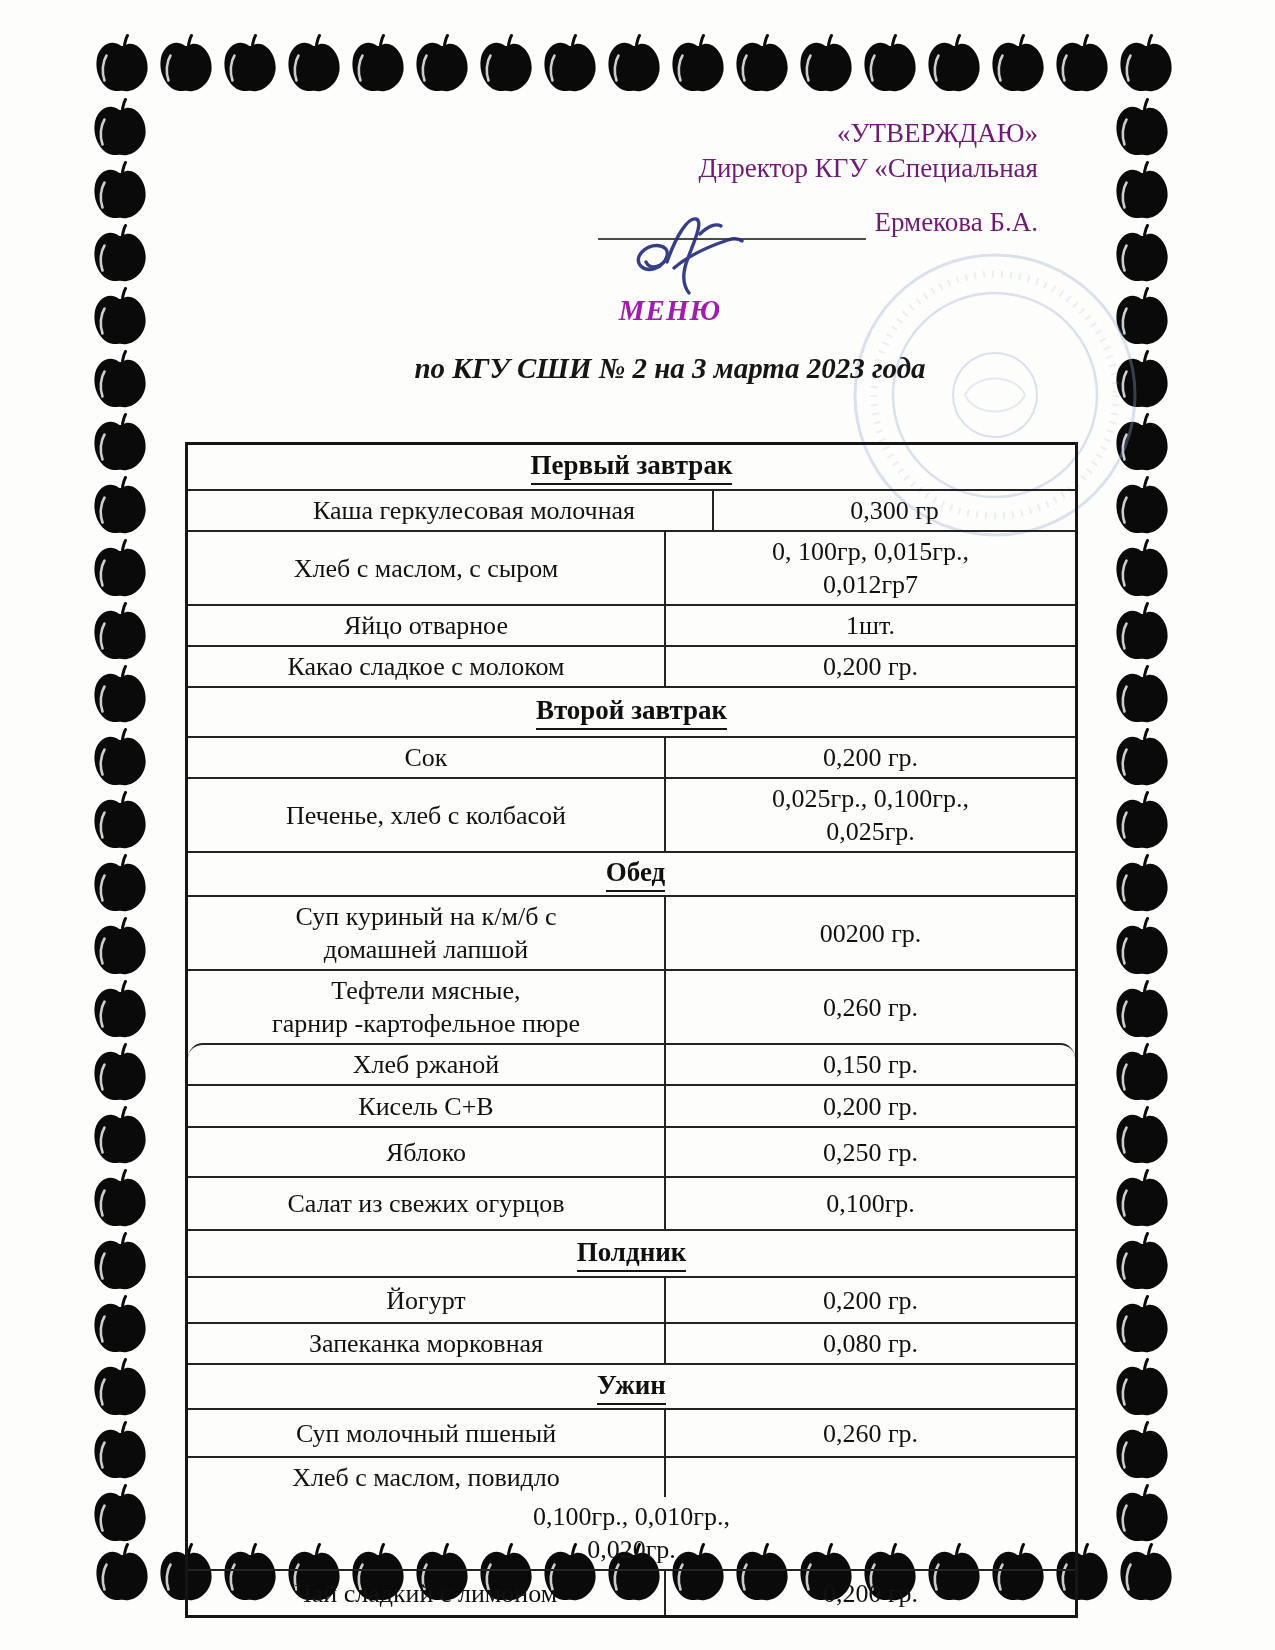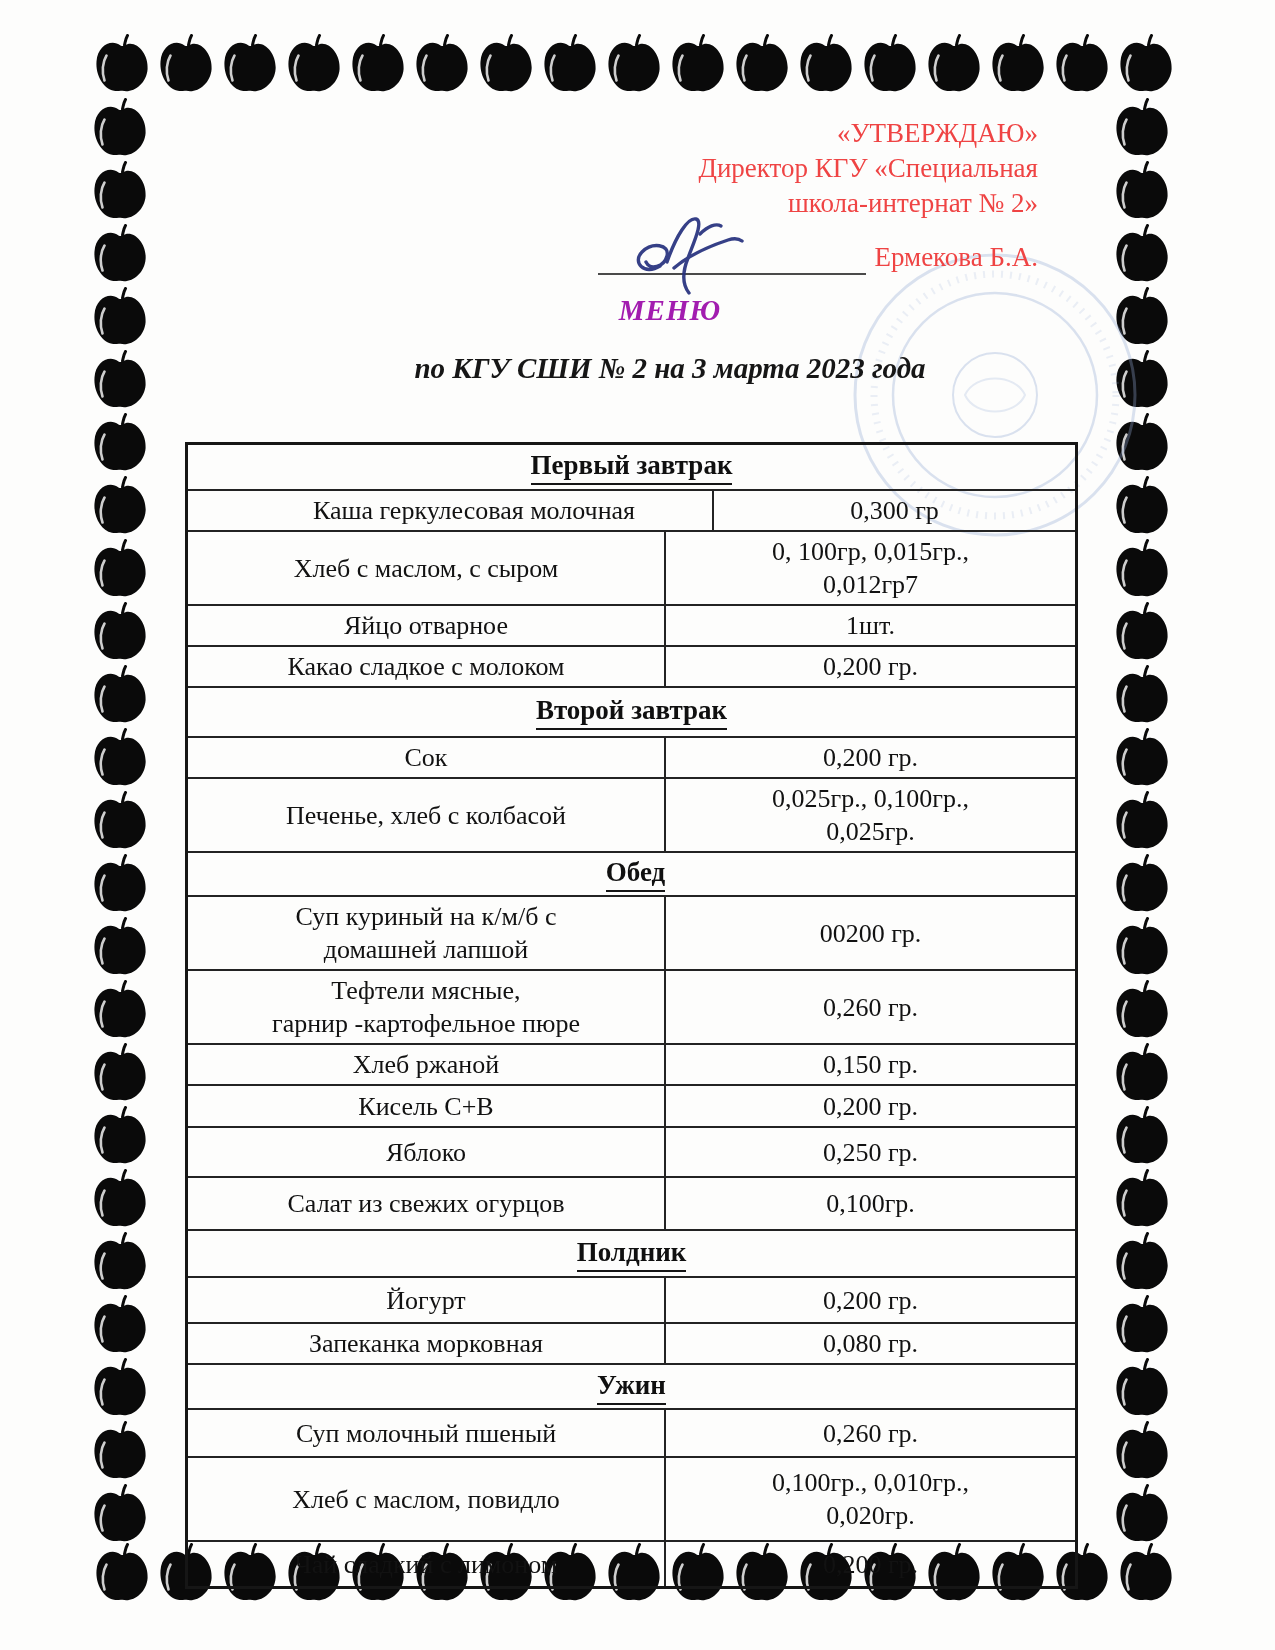--- a/index.html
+++ b/index.html
@@ -7,21 +7,21 @@
     width:1275px;height:1650px;position:relative;overflow:hidden;
     background:#fdfdfc;color:#1a1a1a;
     font-family:"Liberation Serif","DejaVu Serif",serif;
   }
   .page{position:absolute;inset:0;}
   .apple{position:absolute;width:64px;height:64px;color:#0a0a0a;}
   .apple svg{display:block;width:100%;height:100%;}
   .stamp{position:absolute;left:845px;top:245px;opacity:.33;}
   .approval{
     position:absolute;top:116px;right:237px;width:560px;
-    text-align:right;font-size:27px;line-height:35px;color:#ef4444;
+    text-align:right;font-size:27px;line-height:35px;color:#701a75;
   }
   .sig-row{display:flex;justify-content:flex-end;align-items:flex-end;height:54px;}
   .sig-line{display:inline-block;width:268px;border-bottom:2px solid #4a4a4a;height:30px;margin-right:8px;}
   .signature-svg{position:absolute;left:630px;top:210px;}
   .doc-title{
     position:absolute;left:190px;top:294px;width:960px;text-align:center;
     font-size:29px;font-weight:bold;font-style:italic;letter-spacing:1px;color:#a21caf;
   }
   .doc-subtitle{
     position:absolute;left:190px;top:352px;width:960px;text-align:center;
@@ -615,21 +615,20 @@
     <circle cx="150" cy="150" r="140" fill="none" stroke="currentColor" stroke-width="3"></circle>
     <circle cx="150" cy="150" r="121" fill="none" stroke="currentColor" stroke-width="7" stroke-dasharray="2 7" opacity="0.55"></circle>
     <circle cx="150" cy="150" r="102" fill="none" stroke="currentColor" stroke-width="2.5"></circle>
     <circle cx="150" cy="150" r="42" fill="none" stroke="currentColor" stroke-width="2"></circle>
     <path d="M120 150 C130 128 170 128 180 150 C170 172 130 172 120 150 Z" fill="none" stroke="currentColor" stroke-width="2" opacity="0.7"></path>
   </svg>
 
   <div class="approval">
     <div>«УТВЕРЖДАЮ»</div>
     <div>Директор  КГУ «Специальная</div>
-    <div>школа-интернат № 2»</div>
     <div class="sig-row">
       <span class="sig-line"></span>
       <span>Ермекова Б.А.</span>
     </div>
   </div>
 
   <svg class="signature-svg" id="signature" width="210" height="95" viewBox="0 0 210 95" style="color: rgb(38, 49, 126);">
     <g fill="none" stroke="currentColor" stroke-width="3.4" stroke-linecap="round" opacity="0.92">
       <path d="M30 56 C14 66 2 52 12 42 C22 32 40 34 37 46 C34 57 20 61 16 52"></path>
       <path d="M37 52 C46 26 58 7 66 9 C74 11 63 34 58 48 C52 63 52 74 59 83"></path>
@@ -718,21 +717,21 @@
       </div>
       <div class="mrow" style="min-height: 60px;">
         <div class="cell dish-cell">
           <div>Тефтели мясные,</div>
           <div>гарнир -картофельное пюре</div>
         </div>
         <div class="cell amount-cell">
           <div>0,260 гр.</div>
         </div>
       </div>
-      <div class="mrow" style="min-height: 35px;">
+      <div class="mrow" style="min-height: 35px; border-radius: 15px;">
         <div class="cell dish-cell">
           <div>Хлеб ржаной</div>
         </div>
         <div class="cell amount-cell">
           <div>0,150 гр.</div>
         </div>
       </div>
       <div class="mrow" style="min-height: 42px;">
         <div class="cell dish-cell">
           <div>Кисель  С+В</div>
@@ -784,21 +783,21 @@
         </div>
       </div>
       <div class="mrow" style="min-height: 48px;">
         <div class="cell dish-cell">
           <div>Суп молочный пшеный</div>
         </div>
         <div class="cell amount-cell">
           <div>0,260 гр.</div>
         </div>
       </div>
-      <div class="mrow" style="min-height: 84px;">
+      <div class="mrow" style="min-height: 84px; flex-direction: column;">
         <div class="cell dish-cell">
           <div>Хлеб с маслом, повидло</div>
         </div>
         <div class="cell amount-cell">
           <div>0,100гр., 0,010гр.,</div>
           <div>0,020гр.</div>
         </div>
       </div>
       <div class="mrow" style="min-height: 46px;">
         <div class="cell dish-cell">

